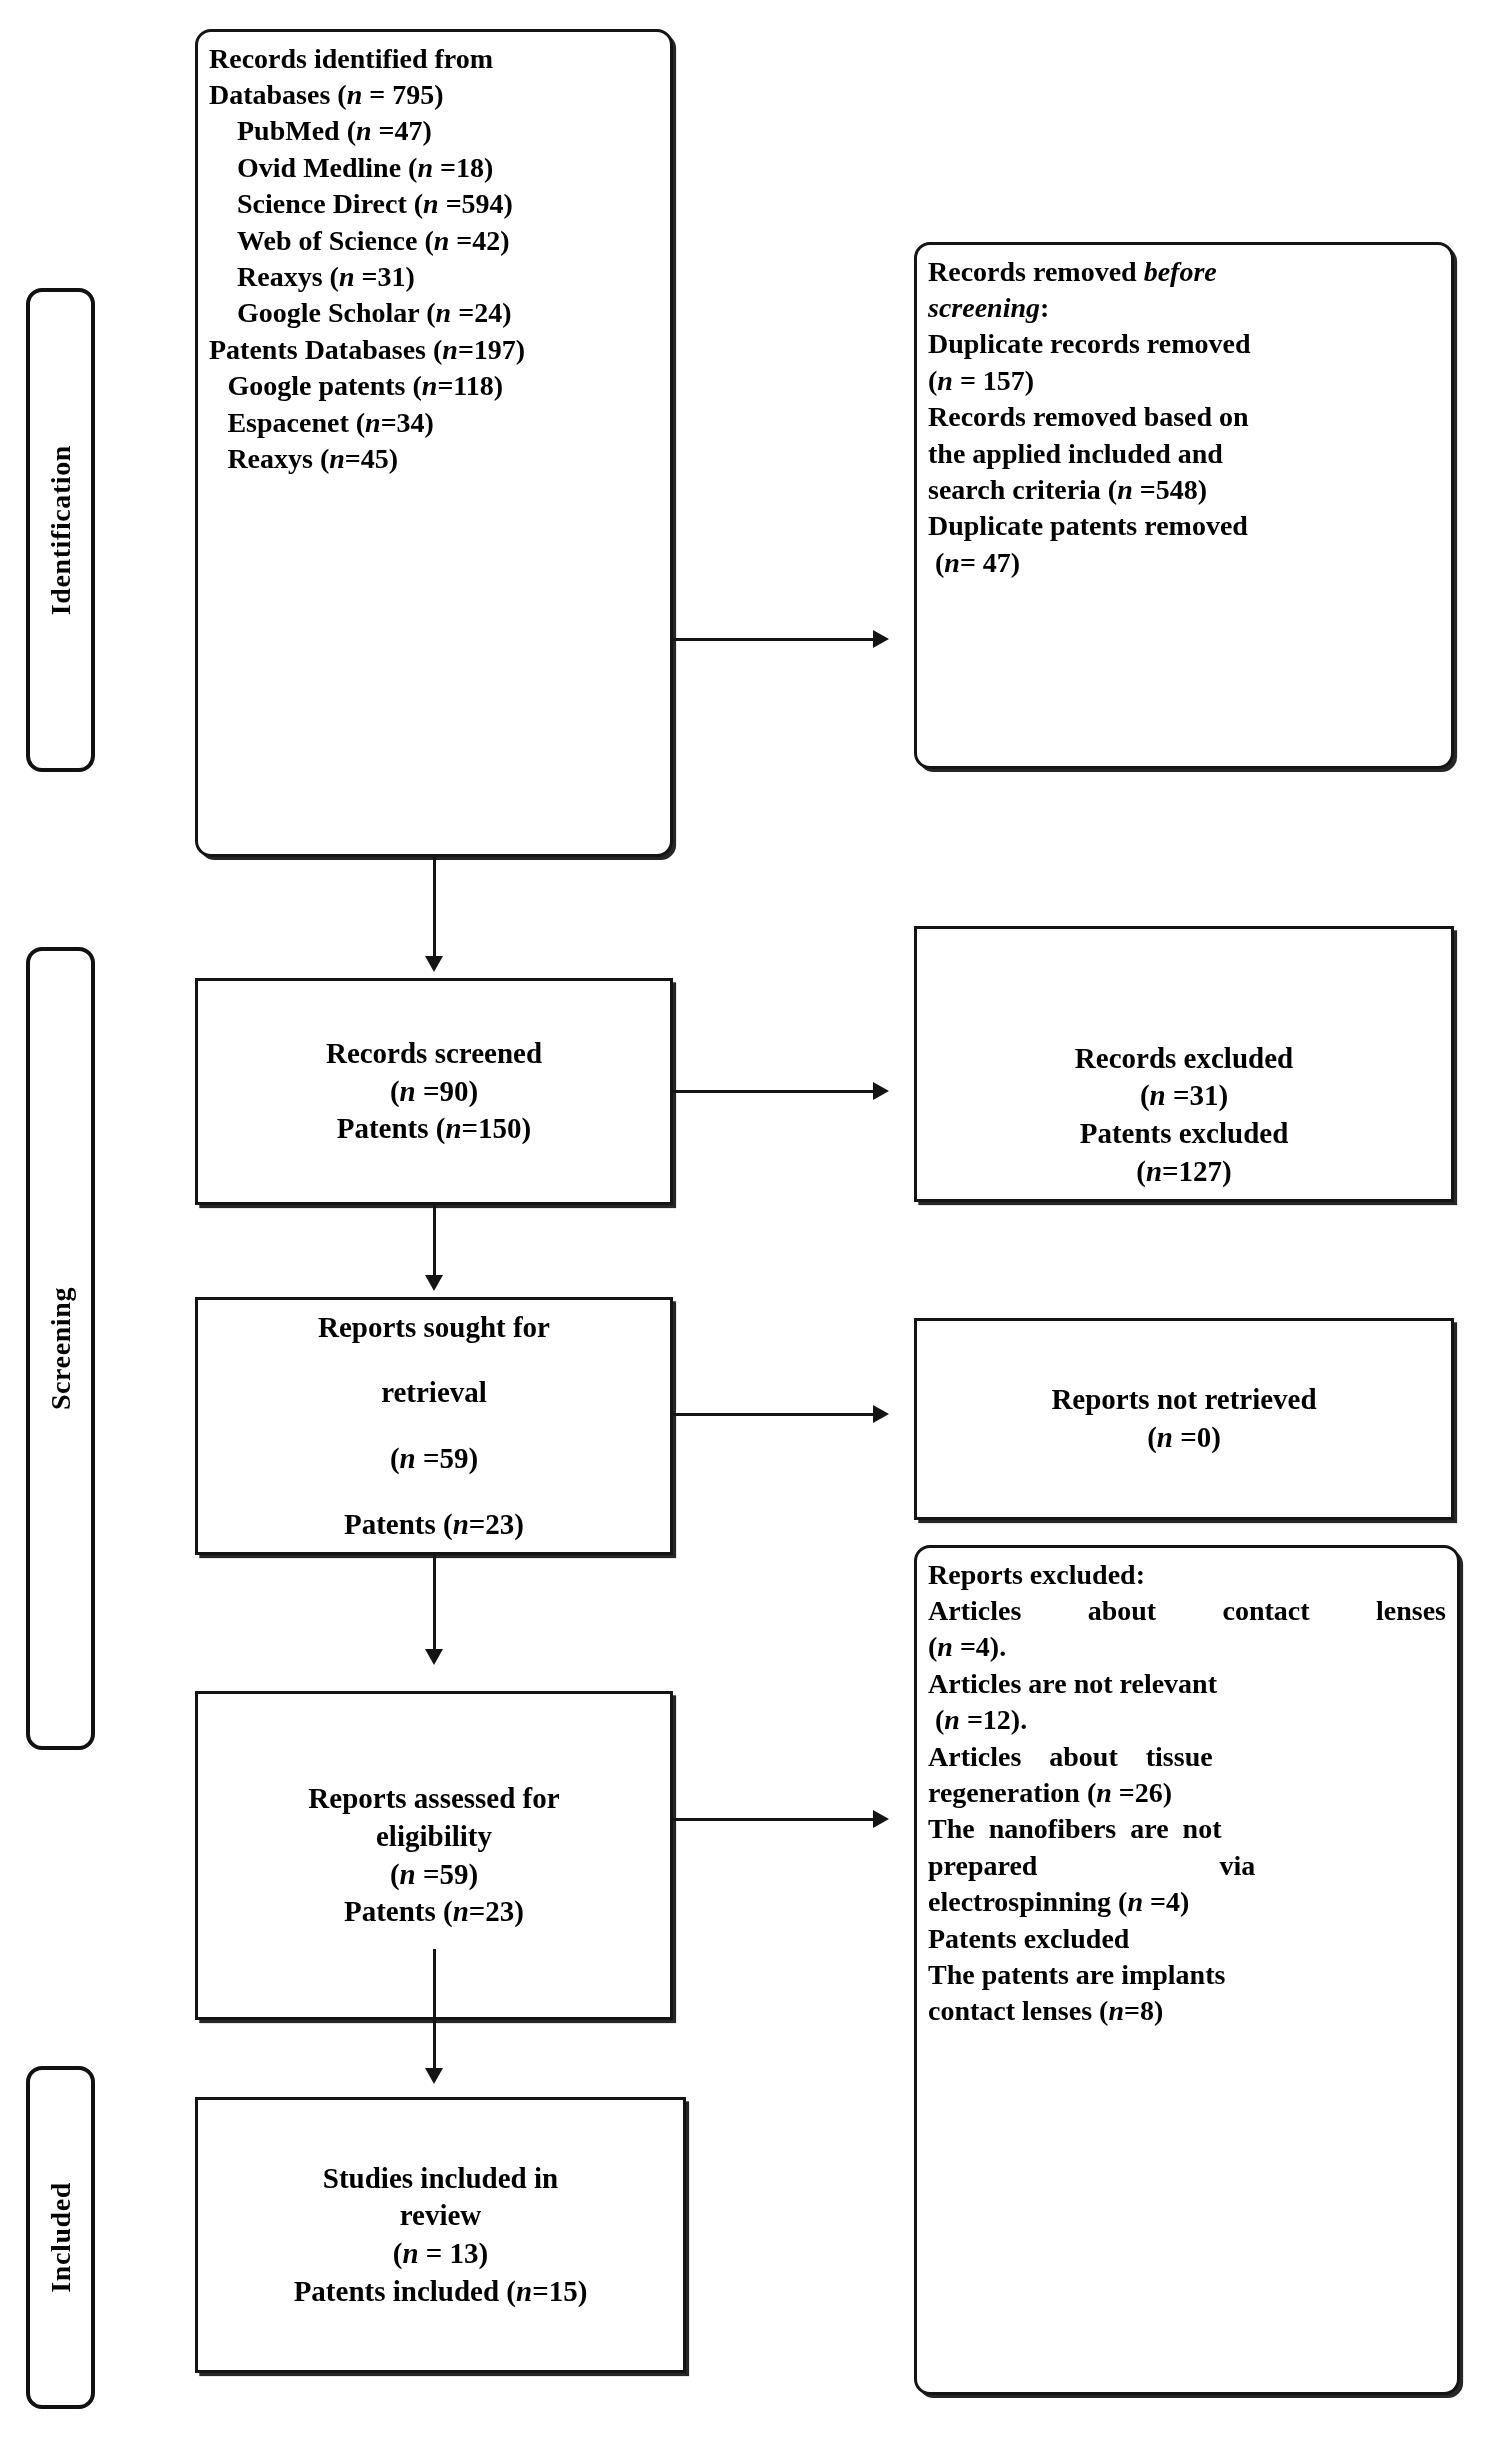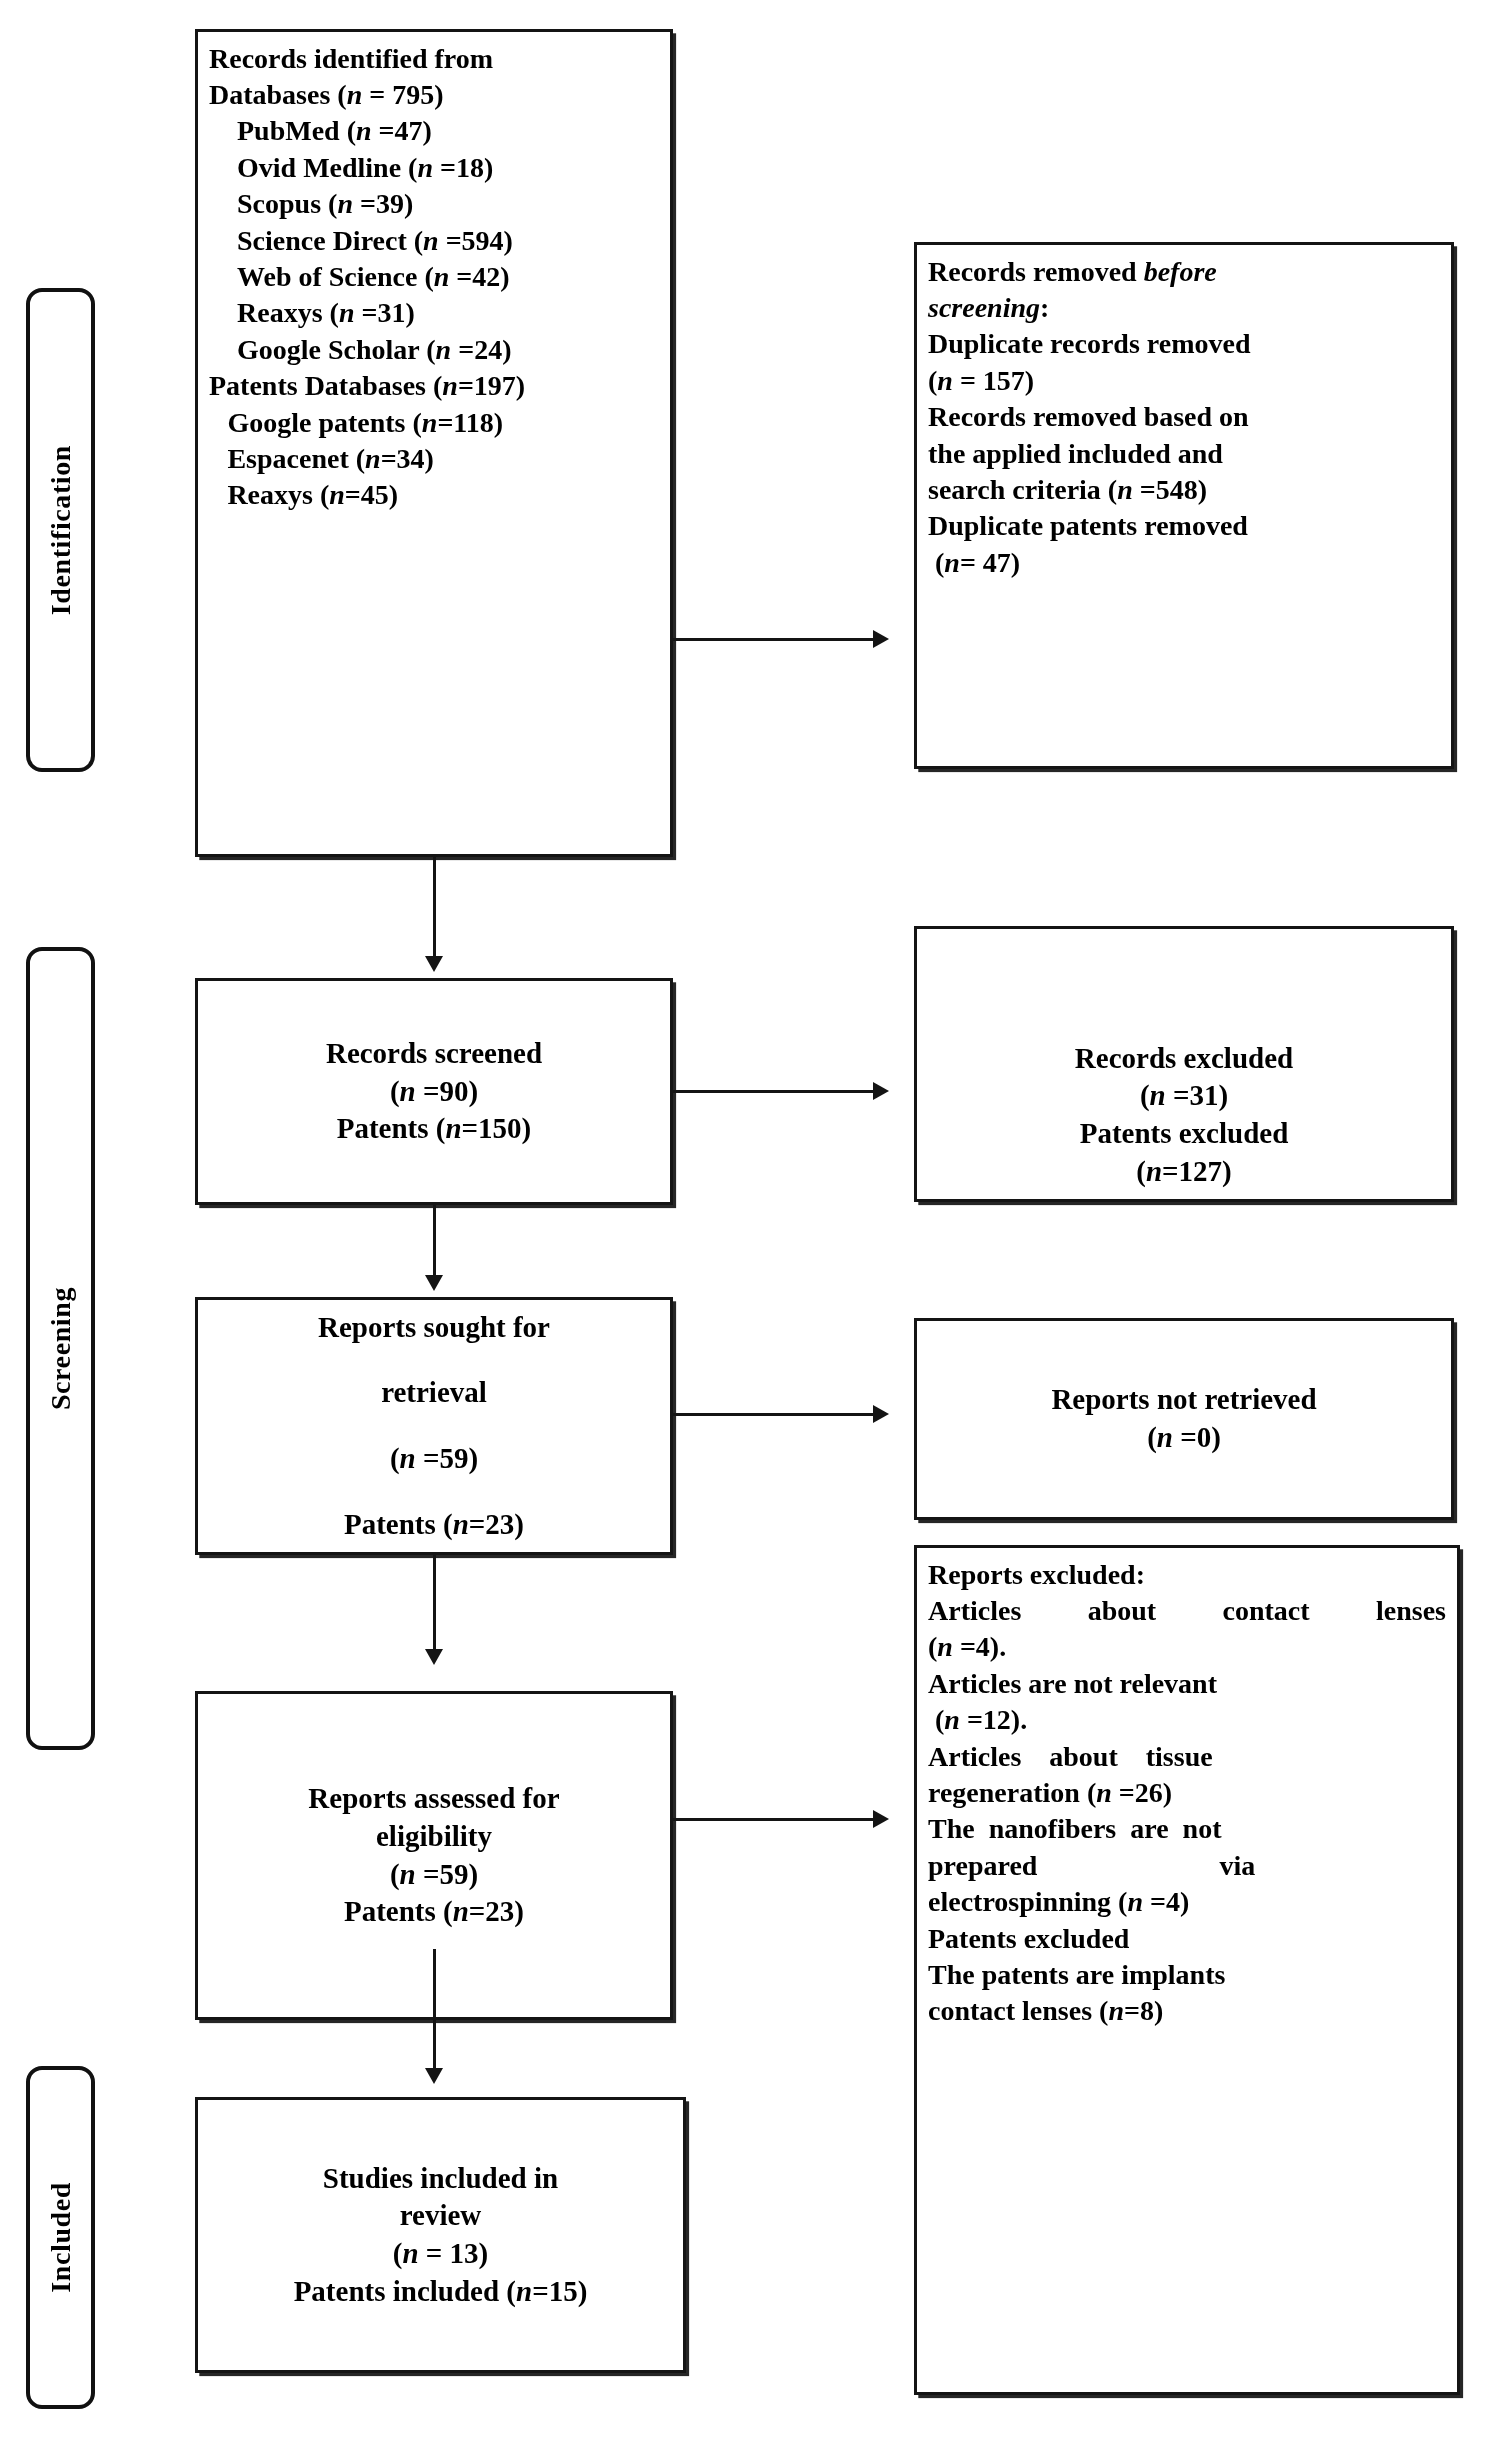--- a/index.html
+++ b/index.html
@@ -39,21 +39,21 @@
     font-weight:bold;
     line-height:1.30;
   }
   .box .ln{display:block;white-space:nowrap;}
   .ctr{text-align:center;}
   .just{text-align:justify;text-align-last:left;}
   .just .ln{white-space:normal;}
   .ind1{padding-left:28px;}
   .ind2{padding-left:18.4px;}
   i{font-style:italic;}
-  .t46{font-size:28px;}
+  .t46{font-size:28px;border-radius:16px;}
   .t48{font-size:29px;}
 
   
   .vline{position:absolute;width:2.5px;background:#141414;}
   .hline{position:absolute;height:2.5px;background:#141414;}
   .arrow-down{
     position:absolute;width:0;height:0;
     border-left:9.2px solid transparent;
     border-right:9.2px solid transparent;
     border-top:16px solid #141414;
@@ -80,21 +80,20 @@
 
   <div class="phase" style="left:26px;top:2066px;width:69px;height:343px;">
     <span class="vtxt">Included</span>
   </div>
 
   <div class="box t46" style="left:195px;top:29px;width:478px;height:828px;">
     <span class="ln">Records identified from</span>
     <span class="ln">Databases (<i>n</i> = 795)</span>
     <span class="ln ind1">PubMed (<i>n</i> =47)</span>
     <span class="ln ind1">Ovid Medline (<i>n</i> =18)</span>
-    <span class="ln ind1">Scopus (<i>n</i> =39)</span>
     <span class="ln ind1">Science Direct (<i>n</i> =594)</span>
     <span class="ln ind1">Web of Science (<i>n</i> =42)</span>
     <span class="ln ind1">Reaxys (<i>n</i> =31)</span>
     <span class="ln ind1">Google Scholar (<i>n</i> =24)</span>
     <span class="ln">Patents Databases (<i>n</i>=197)</span>
     <span class="ln ind2">Google patents (<i>n</i>=118)</span>
     <span class="ln ind2">Espacenet (<i>n</i>=34)</span>
     <span class="ln ind2">Reaxys (<i>n</i>=45)</span>
   </div>
 

